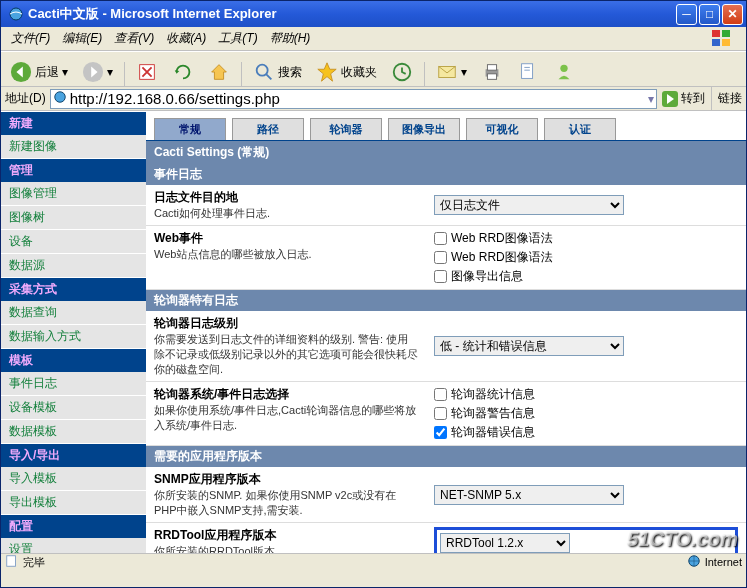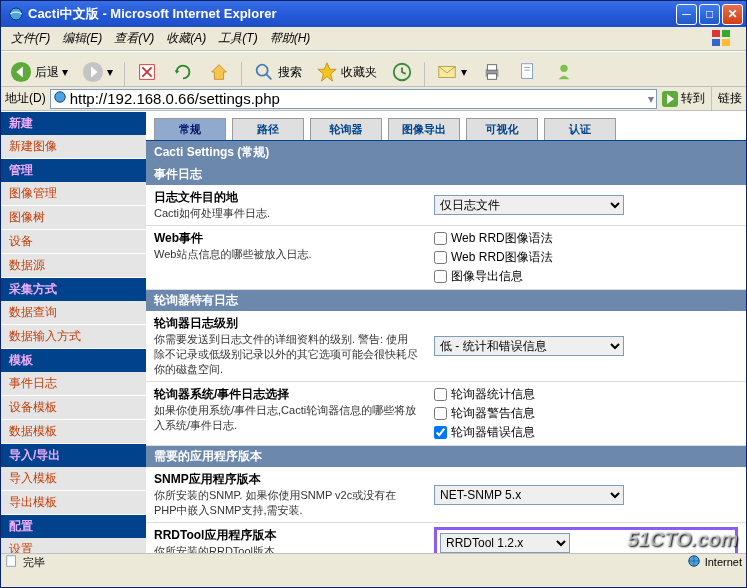--- a/index.html
+++ b/index.html
@@ -21,37 +21,37 @@
 .tool-btn { height: 28px; display: flex; align-items: center; padding: 0 4px; border: 1px solid transparent; border-radius: 3px; cursor: pointer; gap: 3px; }
 .tool-sep { width: 1px; height: 24px; background: #c0c0c0; margin: 0 2px; }
 .icon-svg { width: 22px; height: 22px; display: flex; align-items: center; justify-content: center; }
 .addressbar { height: 24px; border-bottom: 1px solid #c0c0c0; display: flex; align-items: center; padding: 0 4px; gap: 4px; }
 .addr-input { flex: 1; height: 20px; border: 1px solid #7f9db9; background: #fff; display: flex; align-items: center; padding: 0 2px; gap: 3px; }
 .addr-input input { flex: 1; border: none; outline: none; font-size: 15px; }
 .addr-go { display: flex; align-items: center; gap: 2px; cursor: pointer; }
 .content { flex: 1; display: flex; border-top: 1px solid #fff; overflow: hidden; background: #fff; }
 .sidebar { width: 145px; background: #fff; border-right: 0; overflow-y: auto; }
 .sb-header { background: #00438c; color: #f0abfc; font-weight: bold; padding: 3px 8px; font-size: 12px; }
-.sb-item { background: #e5e5e5; color: #c2410c; padding: 3px 8px; border-bottom: 1px solid #fff; cursor: pointer; font-size: 12px; }
+.sb-item { background: #e5e5e5; color: #15803d; padding: 3px 8px; border-bottom: 1px solid #fff; cursor: pointer; font-size: 12px; }
 .main { flex: 1; display: flex; flex-direction: column; overflow: hidden; position: relative; }
 .tabs { display: flex; padding: 6px 8px 0 8px; gap: 6px; border-bottom: 1px solid #00438c; }
 .tab { flex: 1; max-width: 72px; background: #dfdfdf; border: 1px solid #999; border-bottom: none; padding: 3px 6px; text-align: center; color: #00438c; font-weight: bold; cursor: pointer; font-size: 11px; }
 .tab.active { background: #91a9cc; color: #00156e; }
 .section-title { background: #6d88ad; color: #fff; font-weight: bold; padding: 3px 8px; font-size: 12px; }
 .subsection { background: #6d88ad; color: #fff; font-weight: bold; padding: 2px 8px; font-size: 12px; }
 .settings-body { flex: 1; overflow-y: auto; }
 .row { display: flex; border-bottom: 1px solid #ddd; }
 .row-left { width: 280px; padding: 4px 8px; }
 .row-left b { font-weight: bold; }
 .row-desc { font-size: 11px; color: #333; }
 .row-right { flex: 1; padding: 4px 8px; display: flex; flex-direction: column; gap: 2px; justify-content: center; }
 select { border: 1px solid #7f9db9; padding: 1px; font-size: 12px; width: 190px; }
 .chk-row { display: flex; align-items: center; gap: 4px; }
 .chk-row input { width: 13px; height: 13px; }
-.highlight-red { border: 3px solid #8b5cf6; display: inline-block; padding: 3px; }
+.highlight-red { border: 3px solid #1d4ed8; display: inline-block; padding: 3px; }
 .statusbar { height: 34px; border-top: 1px solid #c0c0c0; display: flex; align-items: flex-start; padding: 0 4px; background: #ece9d8; font-size: 11px; }
 .statusbar .st-left { display: flex; align-items: center; gap: 4px; }
 .statusbar .spacer { flex: 1; }
 .statusbar .st-right { display: flex; align-items: center; gap: 4px; }
 .watermark { position: absolute; bottom: 2px; right: 8px; font-size: 20px; color: rgba(255,255,255,0.6); text-shadow: 1px 1px 2px #000; font-style: italic; font-weight: bold; pointer-events: none; }
 </style>
 </head>
 <body>
 
 <div class="window">

